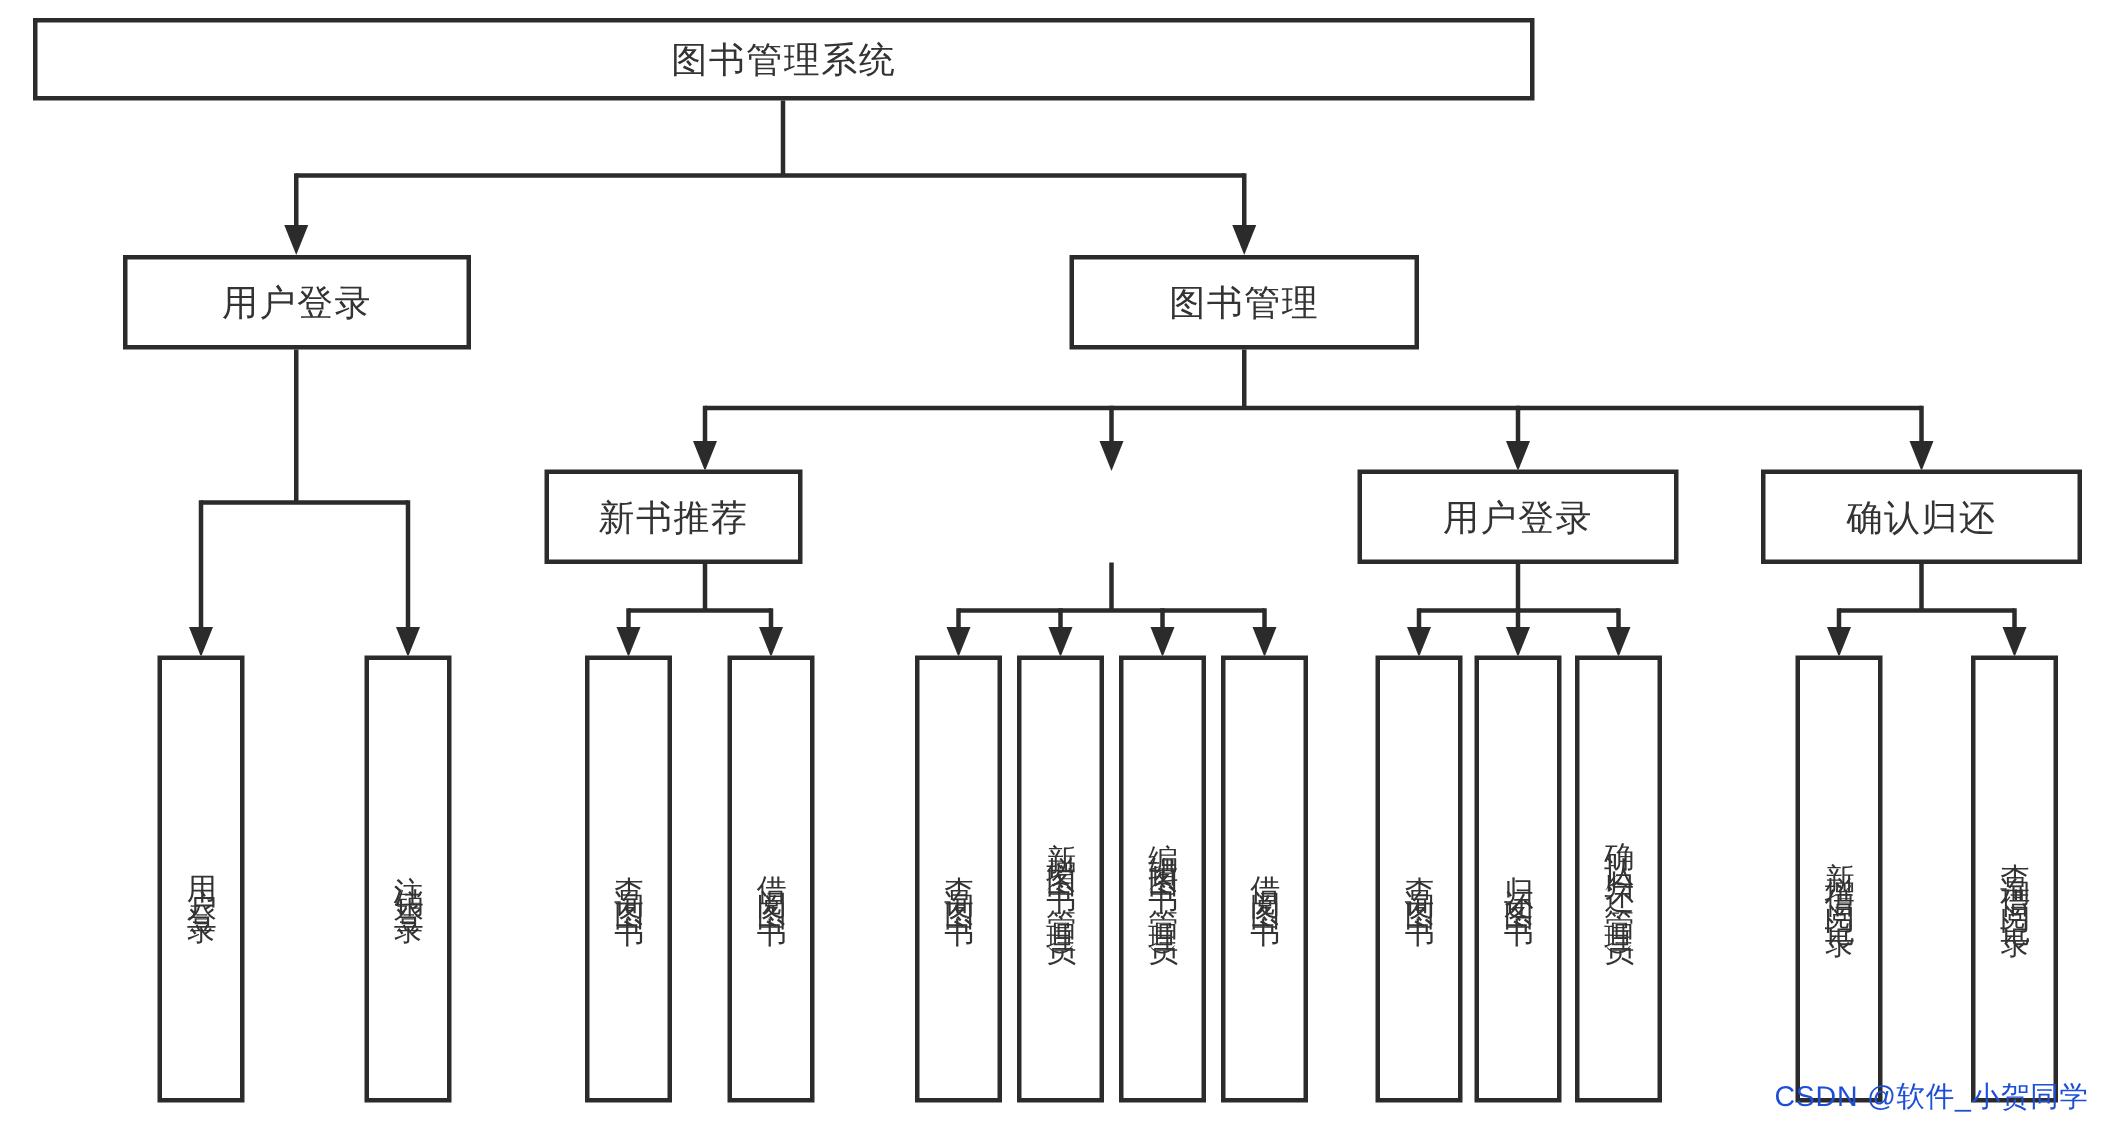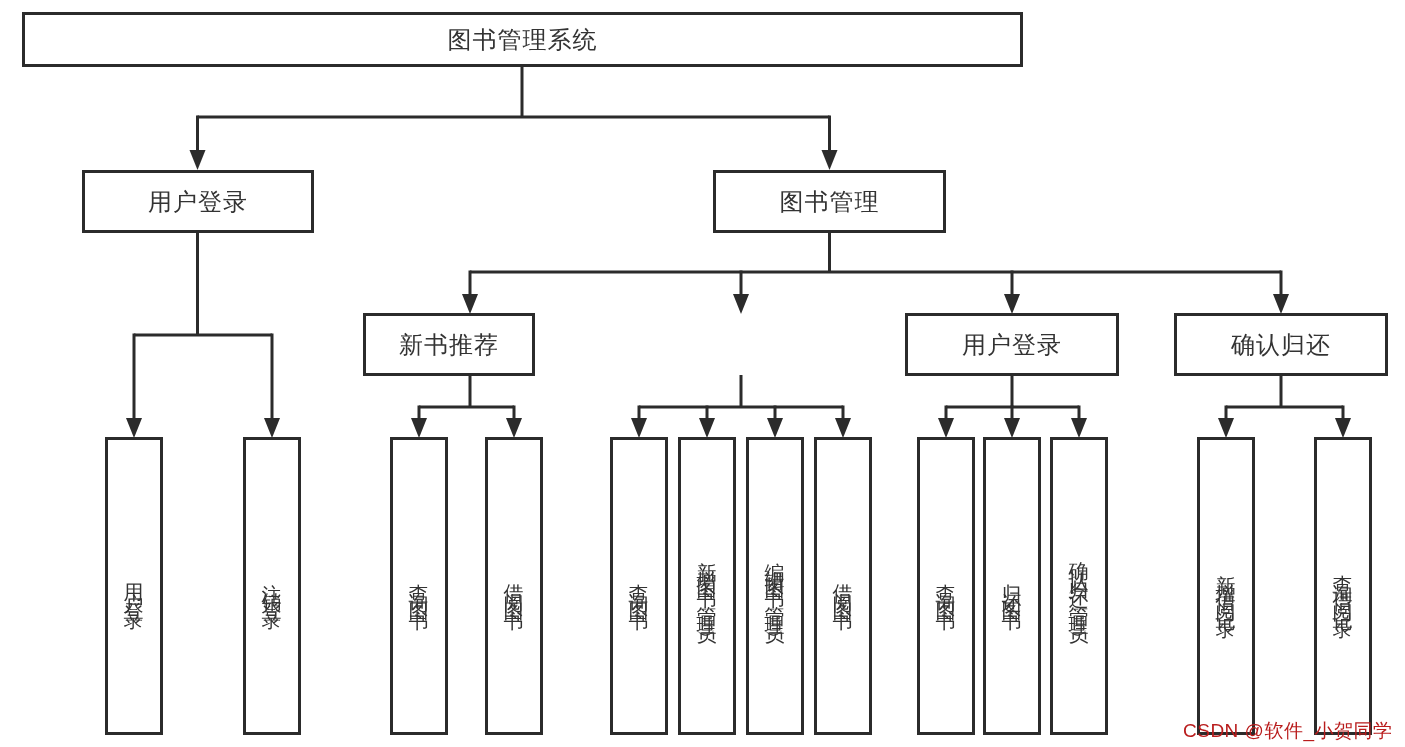--- a/index.html
+++ b/index.html
@@ -34,21 +34,21 @@
     text-orientation: mixed;
     letter-spacing: 9px;
     line-height: 1;
     white-space: nowrap;
   }
   #watermark {
     position: absolute;
     left: 1183px;
     top: 718px;
     font-size: 19px;
-    color: #b91c1c;
+    color: #1d4ed8;
     white-space: nowrap;
     z-index: 10;
     letter-spacing: 0.5px;
     text-align: center;
   }
 </style>
 </head>
 <body>
 
 <div id="stage">

